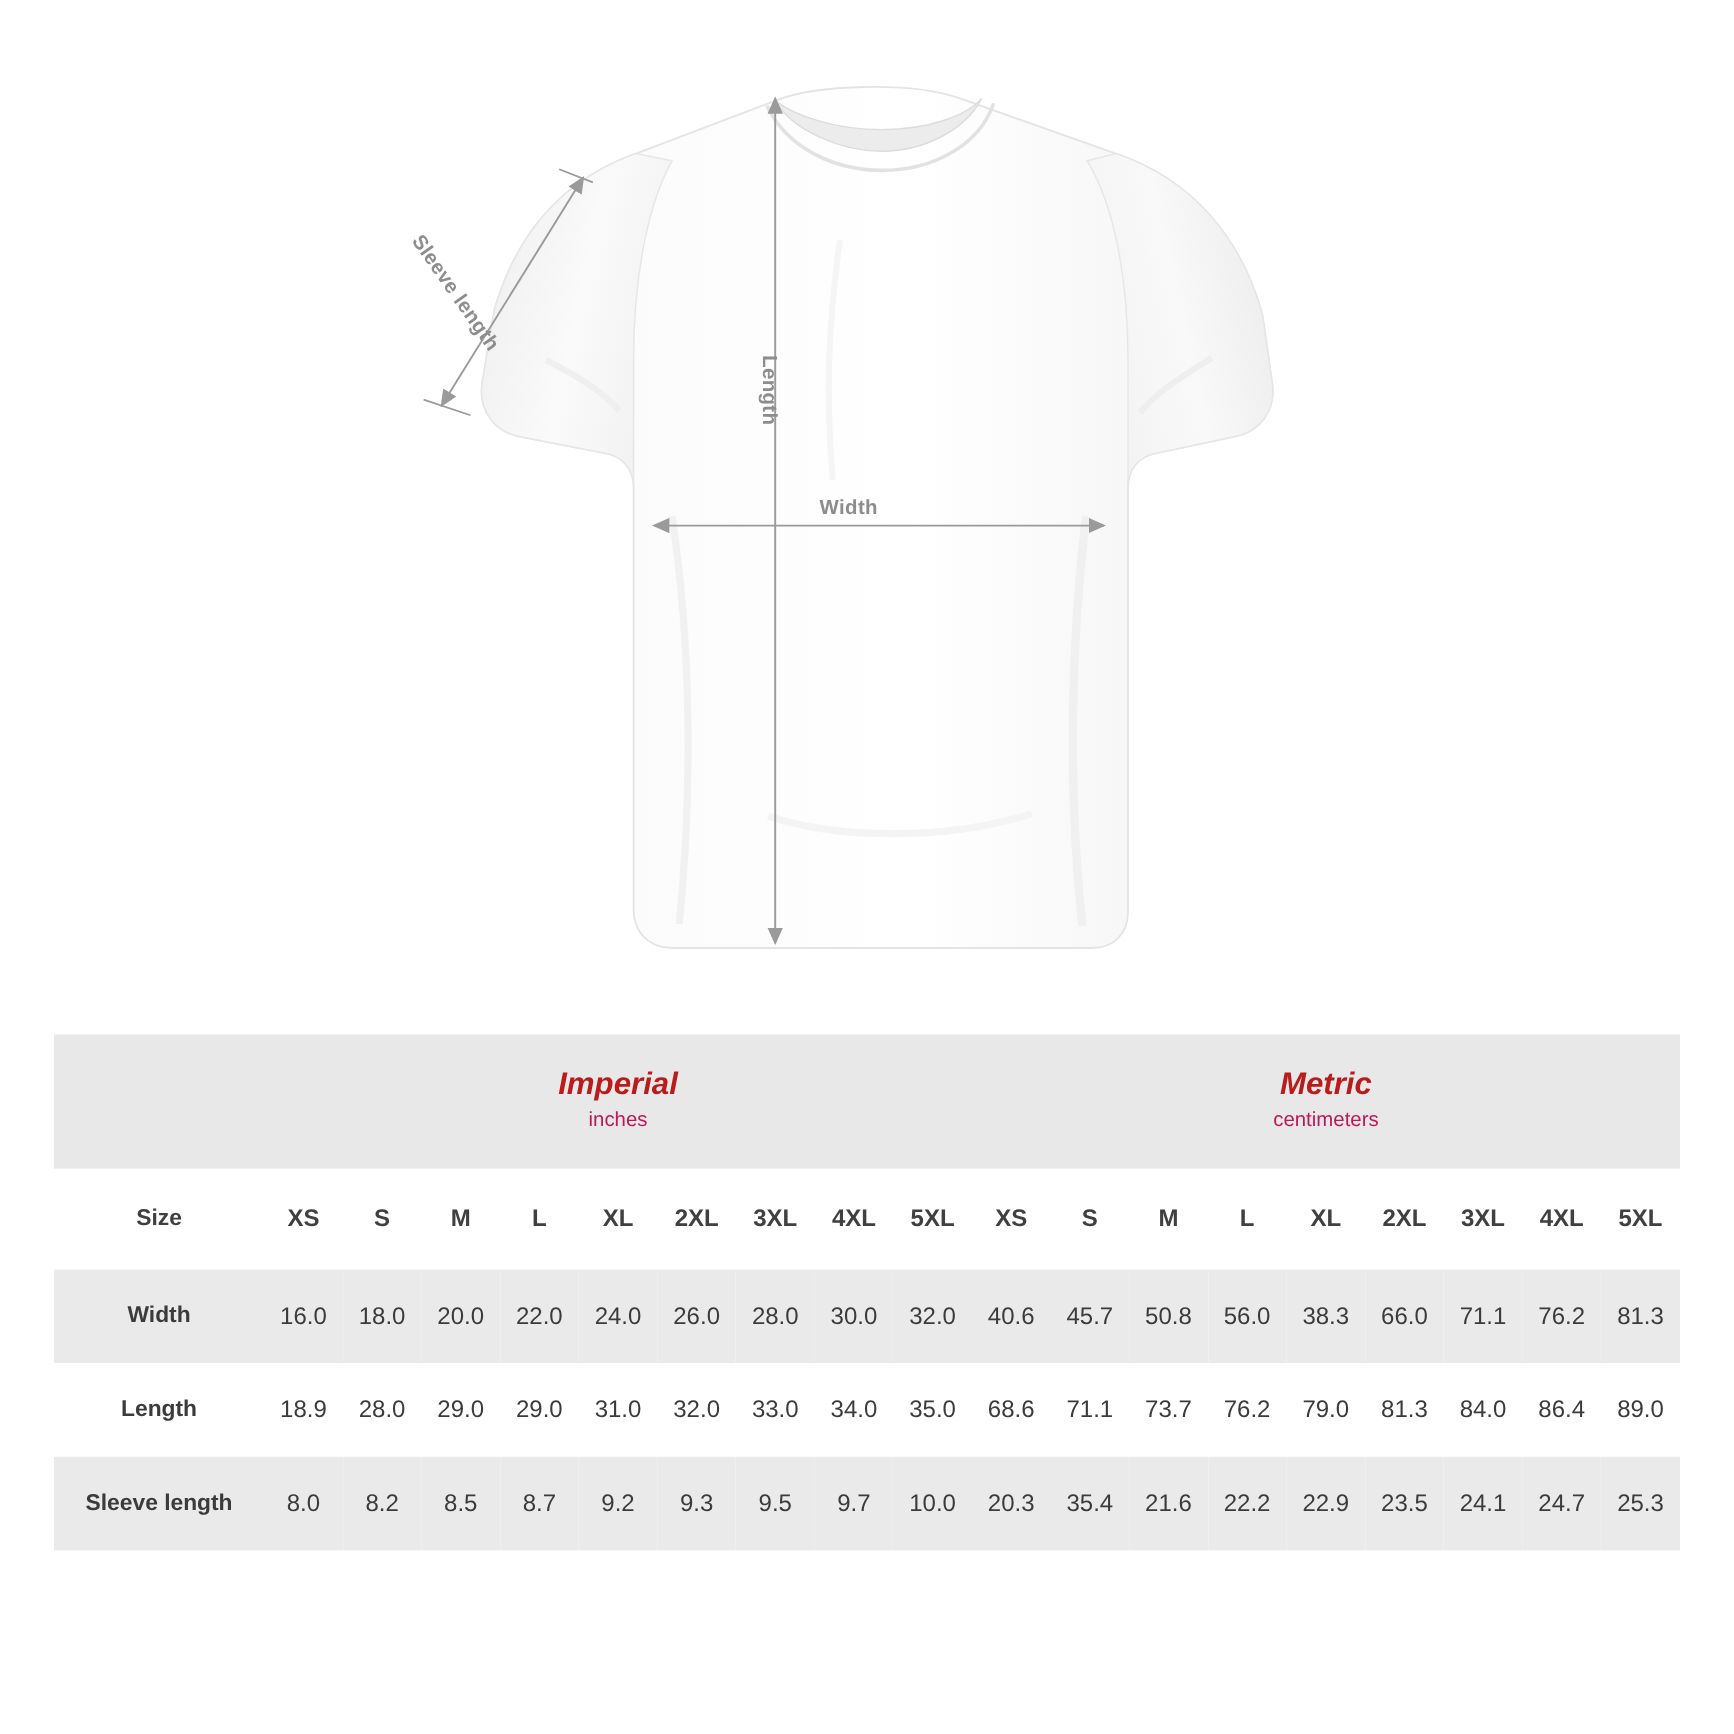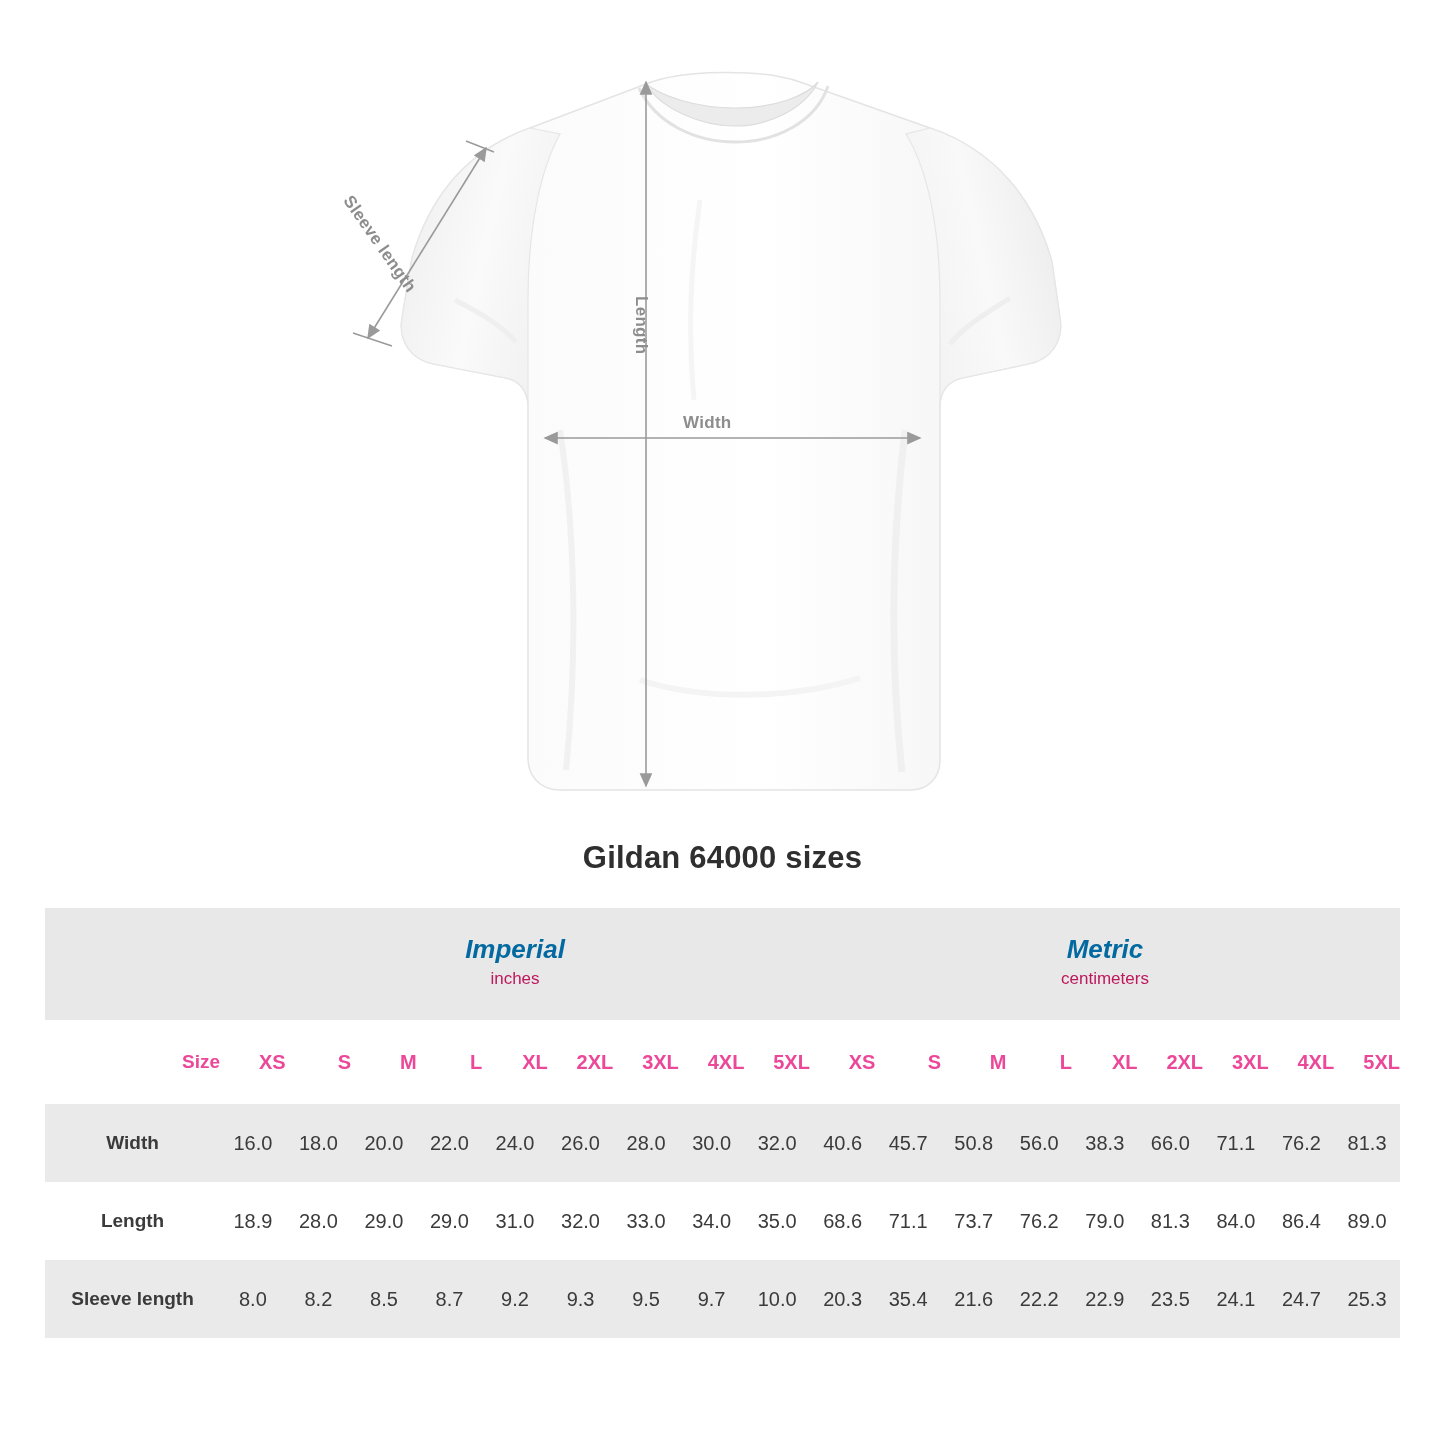--- a/index.html
+++ b/index.html
@@ -90,42 +90,42 @@
   .unit-cell {
     background: #e8e8e8;
     height: 112px;
     text-align: center;
     vertical-align: middle;
   }
   .unit-name {
     font-size: 26px;
     font-weight: bold;
     font-style: italic;
-    color: #0369a1;
+    color: #b91c1c;
     line-height: 1.15;
   }
   .unit-sub {
     font-size: 17px;
     color: #be185d;
     line-height: 1.6;
   }
   .spacer-cell {
     background: #e8e8e8;
   }
 
   .row-head {
     height: 84px;
   }
   .row-head td {
     background: #ffffff;
-    text-align: right;
+    text-align: center;
     vertical-align: middle;
     font-size: 20px;
     font-weight: bold;
-    color: #ec4899;
+    color: #404040;
   }
   .row-head td.rowlabel {
     font-size: 19px;
   }
 
   .data-row {
     height: 78px;
   }
   .data-row td {
     text-align: center;
@@ -220,21 +220,20 @@
       <line x1="545" y1="438" x2="920" y2="438" marker-start="url(#arrT)" marker-end="url(#arrH)"></line>
     </g>
   </svg>
 
   <div class="dim-label label-sleeve">Sleeve length</div>
   <div class="dim-label label-length">Length</div>
   <div class="dim-label label-width">Width</div>
 </div>
 
 <div class="title-block">
-  <h1 class="chart-title">Gildan 64000 sizes</h1>
 </div>
 
 <div class="table-wrap">
   <table class="size-table">
     <colgroup>
       <col style="width:175px">
       <col span="18" style="width:65.5px">
     </colgroup>
     <tbody>
       <tr>

